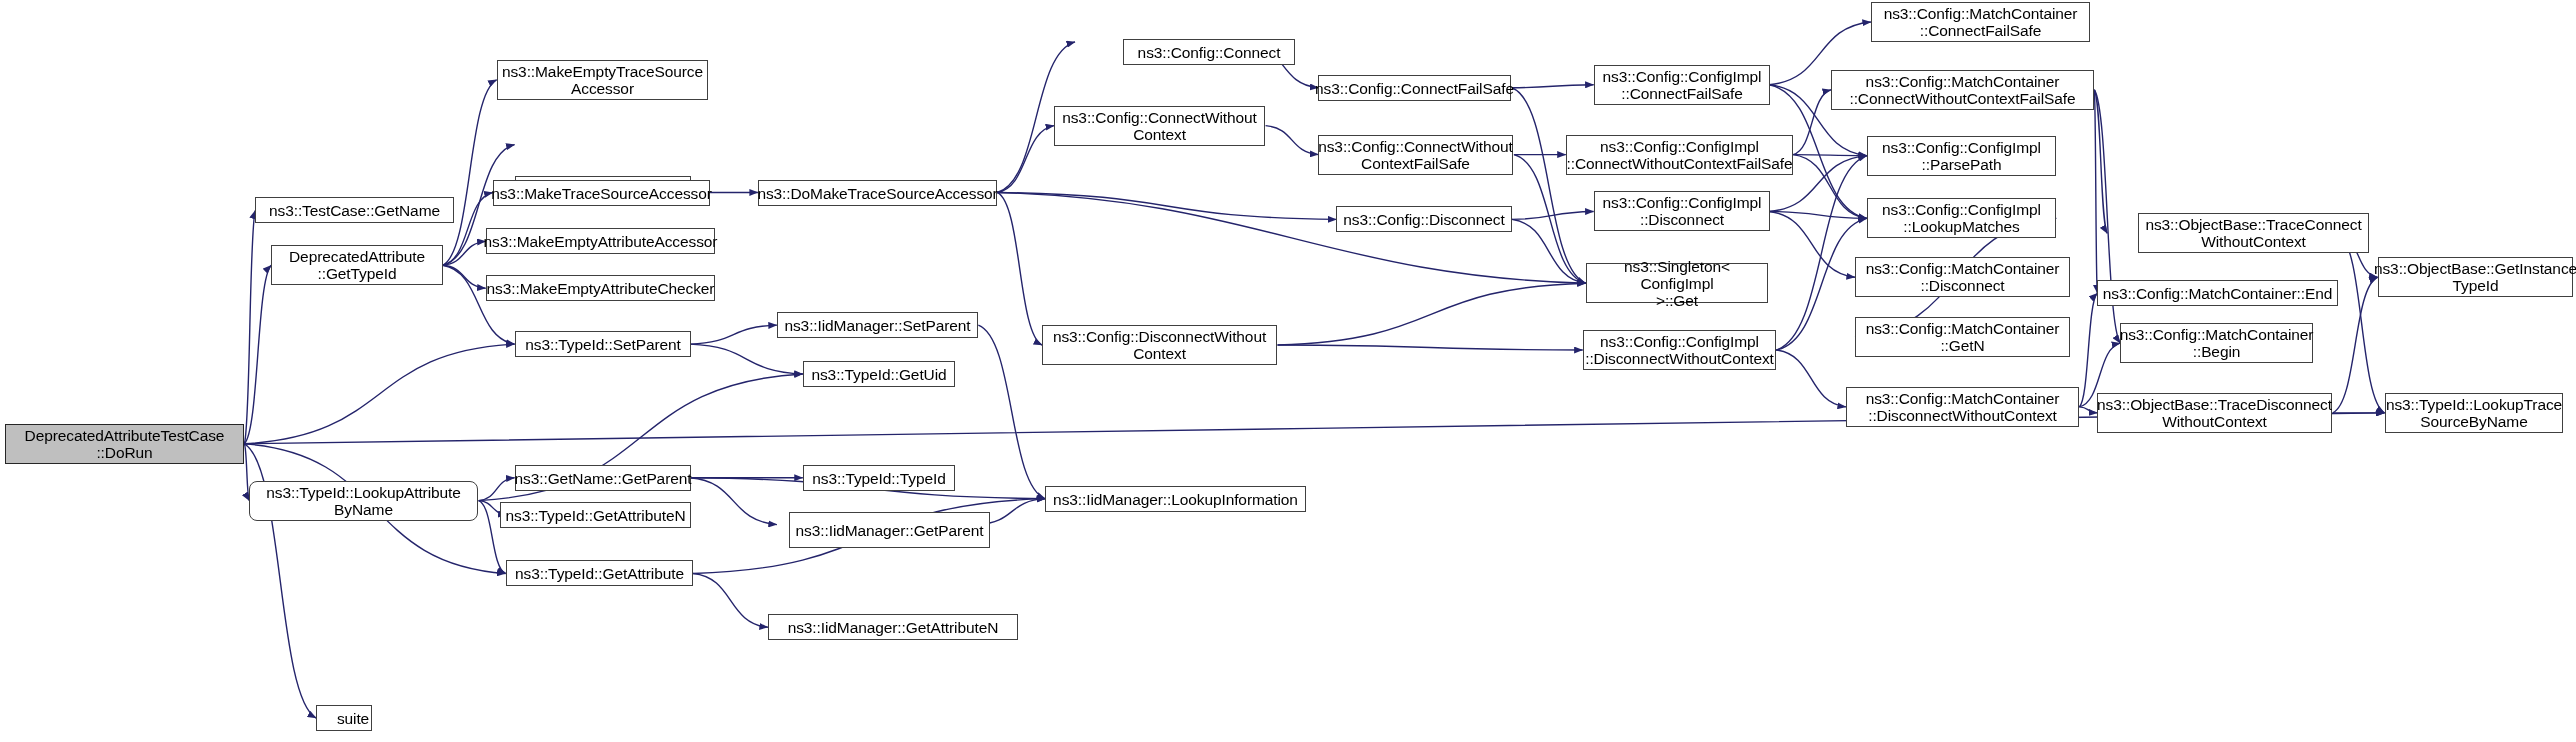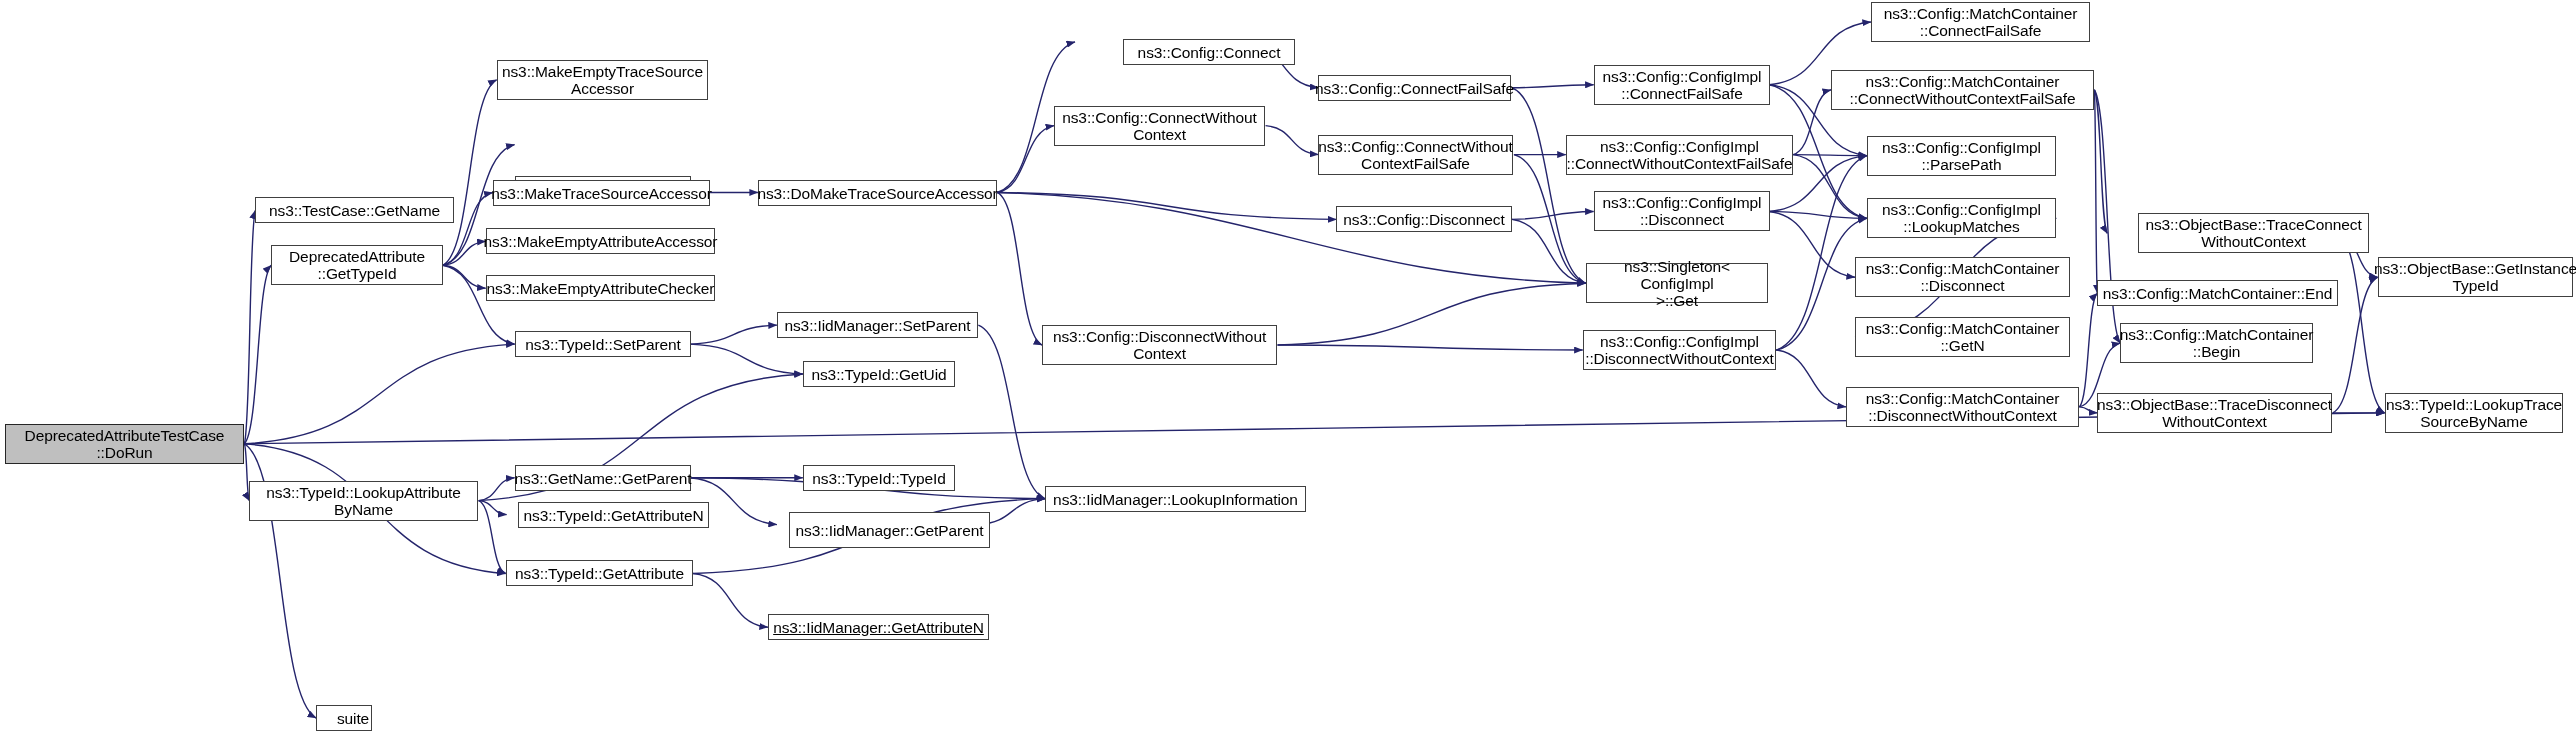--- a/index.html
+++ b/index.html
@@ -123,39 +123,39 @@
         <path d="M2339,414 C2363.75,403.12 2359.25,288.88 2384,278" marker-end="url(#ah)"></path>
         <path d="M2339,414 C2367.6,414 2362.4,414 2391,414" marker-end="url(#ah)"></path>
       </g>
   </svg>
   <div id="nodes">
       <div class="node root" style="left: 5px; top: 424px; width: 239px; height: 40px;">DeprecatedAttributeTestCase
 ::DoRun</div>
       <div class="node" style="left: 255px; top: 197px; width: 199px; height: 26px;">ns3::TestCase::GetName</div>
       <div class="node" style="left: 271px; top: 245px; width: 172px; height: 40px;">DeprecatedAttribute
 ::GetTypeId</div>
-      <div class="node" style="left: 249px; top: 481px; width: 229px; height: 40px;">ns3::TypeId::LookupAttribute
+      <div class="node" style="left: 249px; top: 481px; width: 229px; height: 40px; border-radius: 8px;">ns3::TypeId::LookupAttribute
 ByName</div>
       <div class="node" style="left: 497px; top: 60px; width: 211px; height: 40px;">ns3::MakeEmptyTraceSource
 Accessor</div>
       <div class="node" style="left: 515px; top: 132px; width: 176px; height: 26px; margin-top: 44px;">ns3::MakeIntegerAccessor</div>
       <div class="node" style="left: 493px; top: 180px; width: 217px; height: 26px;">ns3::MakeTraceSourceAccessor</div>
       <div class="node" style="left: 486px; top: 228px; width: 229px; height: 26px;">ns3::MakeEmptyAttributeAccessor</div>
       <div class="node" style="left: 486px; top: 275px; width: 229px; height: 26px;">ns3::MakeEmptyAttributeChecker</div>
       <div class="node" style="left: 515px; top: 331px; width: 176px; height: 26px;">ns3::TypeId::SetParent</div>
       <div class="node" style="left: 515px; top: 465px; width: 176px; height: 26px;">ns3::GetName::GetParent</div>
-      <div class="node" style="left: 518px; top: 502px; width: 191px; height: 26px;">ns3::TypeId::GetAttributeN</div>
+      <div class="node" style="left: 500px; top: 502px; width: 191px; height: 26px;">ns3::TypeId::GetAttributeN</div>
       <div class="node" style="left: 506px; top: 560px; width: 187px; height: 26px;">ns3::TypeId::GetAttribute</div>
       <div class="node" style="left: 316px; top: 705px; width: 56px; height: 26px; padding-left: 22px;">suite</div>
       <div class="node" style="left: 758px; top: 180px; width: 239px; height: 26px;">ns3::DoMakeTraceSourceAccessor</div>
       <div class="node" style="left: 777px; top: 312px; width: 201px; height: 26px;">ns3::IidManager::SetParent</div>
       <div class="node" style="left: 803px; top: 361px; width: 152px; height: 26px;">ns3::TypeId::GetUid</div>
       <div class="node" style="left: 803px; top: 465px; width: 152px; height: 26px;">ns3::TypeId::TypeId</div>
       <div class="node" style="left: 789px; top: 512px; width: 201px; height: 36px;">ns3::IidManager::GetParent</div>
-      <div class="node" style="left: 768px; top: 614px; width: 221px; height: 26px; text-decoration: underline;">ns3::IidManager::GetAttributeN</div>
+      <div class="node" style="left: 768px; top: 614px; width: 250px; height: 26px;">ns3::IidManager::GetAttributeN</div>
       <div class="node" style="left: 1075px; top: 39px; width: 172px; height: 26px; margin-left: 48px;">ns3::Config::Connect</div>
       <div class="node" style="left: 1054px; top: 106px; width: 211px; height: 40px;">ns3::Config::ConnectWithout
 Context</div>
       <div class="node" style="left: 1042px; top: 325px; width: 235px; height: 40px;">ns3::Config::DisconnectWithout
 Context</div>
       <div class="node" style="left: 1045px; top: 486px; width: 261px; height: 26px;">ns3::IidManager::LookupInformation</div>
       <div class="node" style="left: 1318px; top: 75px; width: 193px; height: 26px;">ns3::Config::ConnectFailSafe</div>
       <div class="node" style="left: 1318px; top: 135px; width: 195px; height: 40px;">ns3::Config::ConnectWithout
 ContextFailSafe</div>
       <div class="node" style="left: 1336px; top: 206px; width: 176px; height: 26px;">ns3::Config::Disconnect</div>

